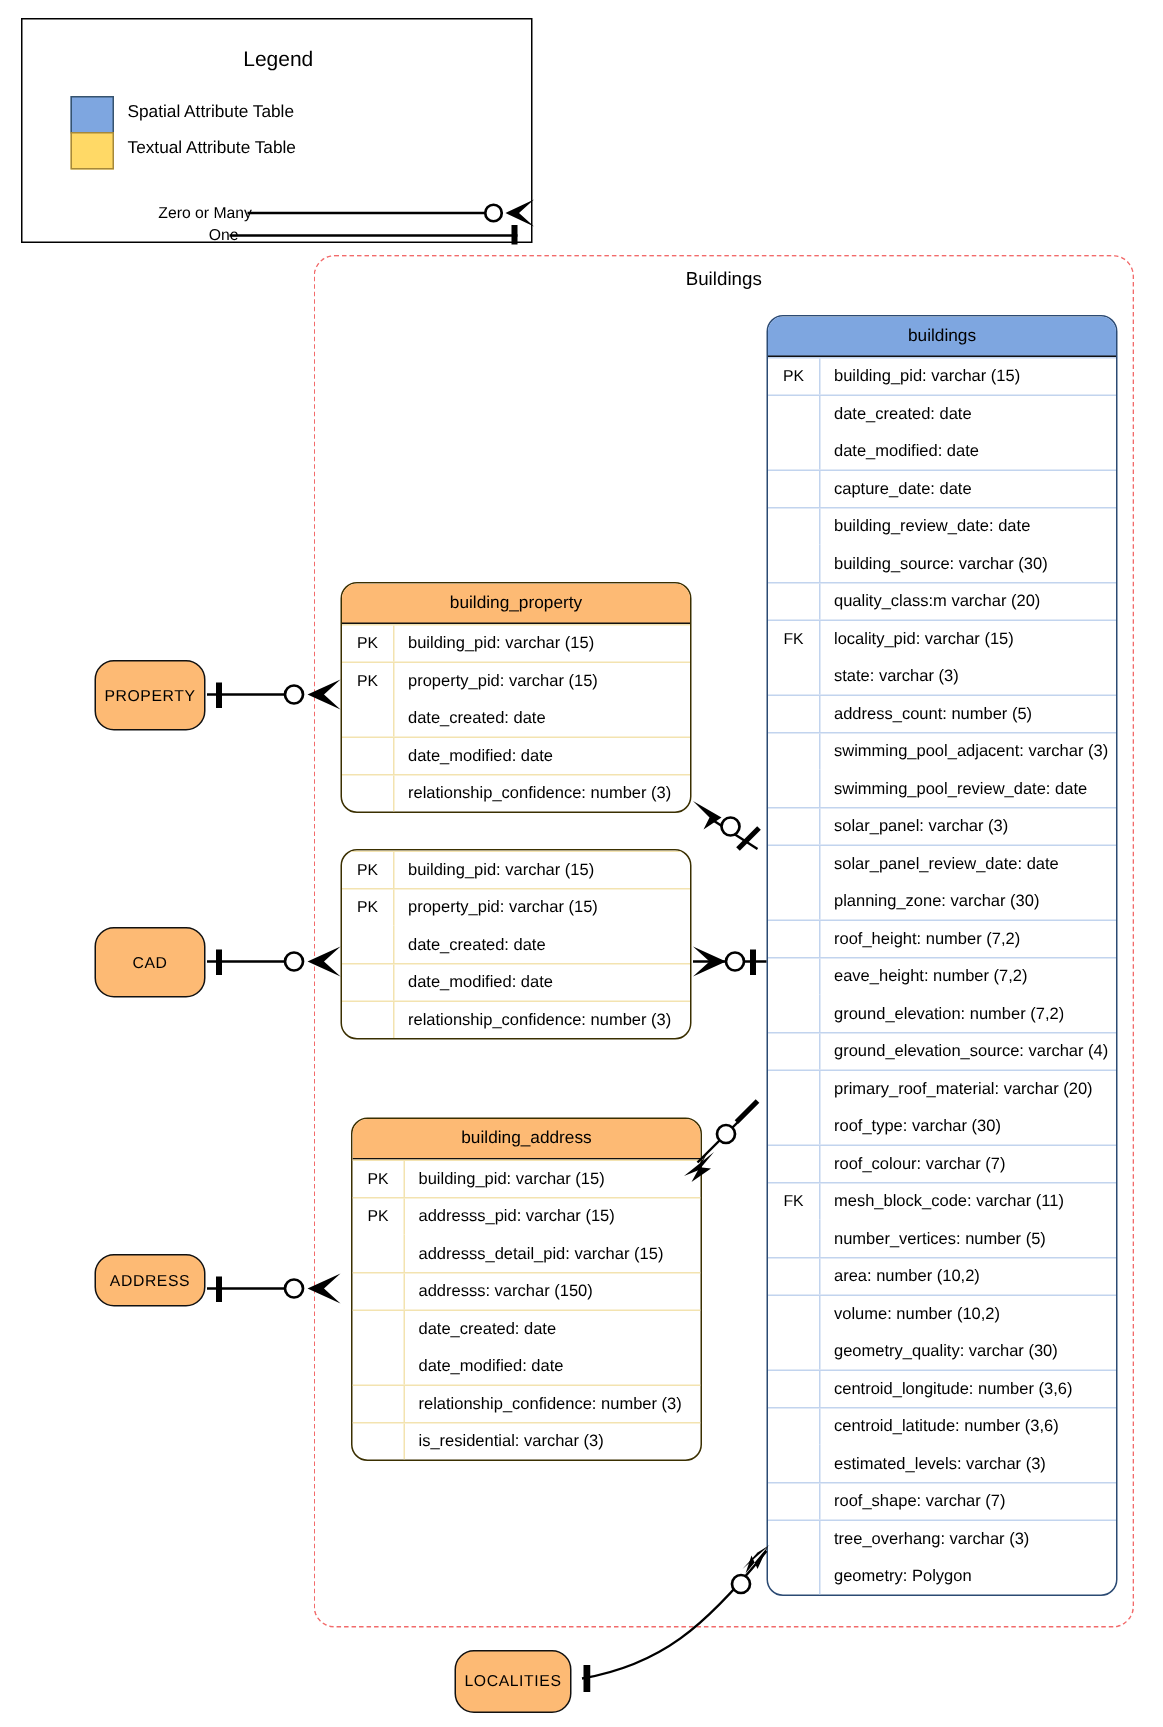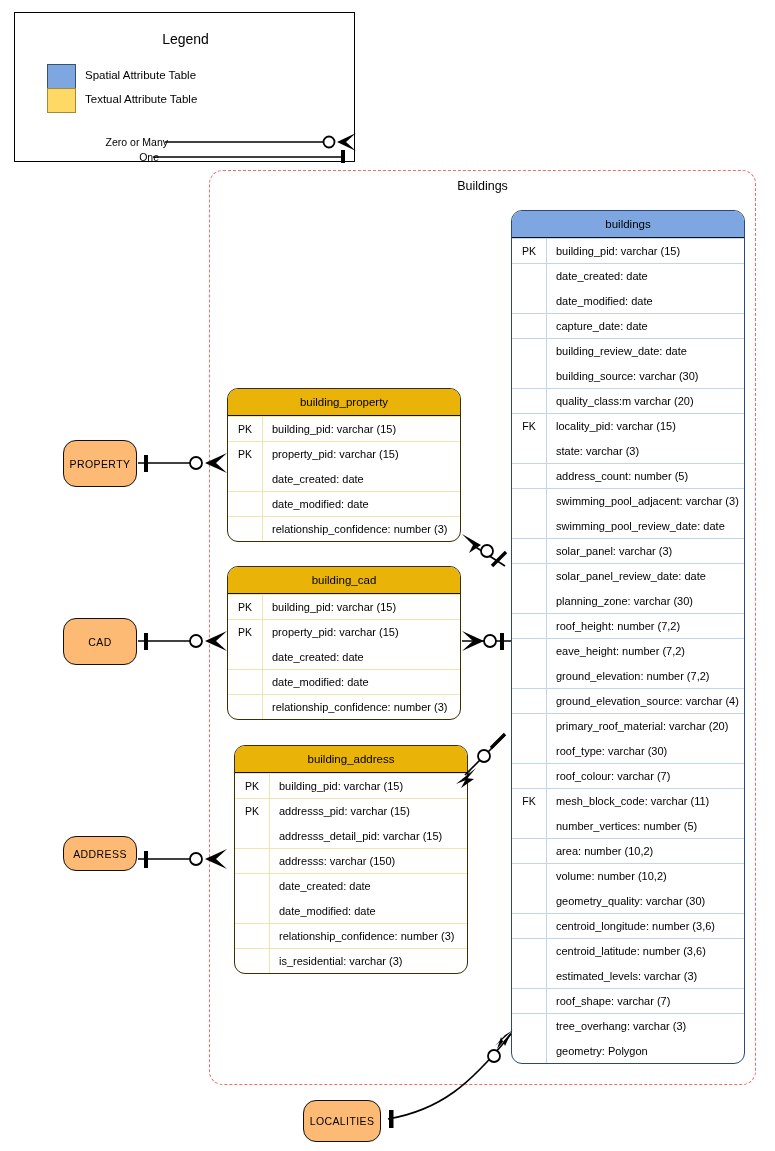--- a/index.html
+++ b/index.html
@@ -41,21 +41,21 @@
   
   .tbl{
     background:#fff;border:1.4px solid #111;border-radius:11px;
     overflow:hidden;
   }
   .tbl .hdr{
     height:26px;line-height:26px;text-align:center;font-size:11.5px;
     border-bottom:1.2px solid #111;
   }
   .tbl.blue .hdr{background:#7ea6e0;}
-  .tbl.yellow .hdr{background:#eab308;}
+  .tbl.yellow .hdr{background:#fdba74;}
   .tbl.blue{border-color:#2b4a73;}
   .tbl.yellow{border-color:#3a2f00;}
   .rows{display:block;}
   .row{
     display:flex;align-items:center;height:25px;font-size:11px;
     box-sizing:border-box;
   }
   .tbl.blue .row.sep{border-top:1px solid #c2d4ee;}
   .tbl.yellow .row.sep{border-top:1px solid #f3e3b0;}
   .row .key{
@@ -272,21 +272,20 @@
         <div class="fld">date_modified: date</div>
       </div>
       <div class="row sep">
         <div class="key"></div>
         <div class="fld">relationship_confidence: number (3)</div>
       </div>
     </div>
 </div>
 
 <div class="abs tbl yellow" id="tbl-building-cad">
-  <div class="hdr">building_cad</div>
   <div class="rows">
       <div class="row sep">
         <div class="key">PK</div>
         <div class="fld">building_pid: varchar (15)</div>
       </div>
       <div class="row sep">
         <div class="key">PK</div>
         <div class="fld">property_pid: varchar (15)</div>
       </div>
       <div class="row">

